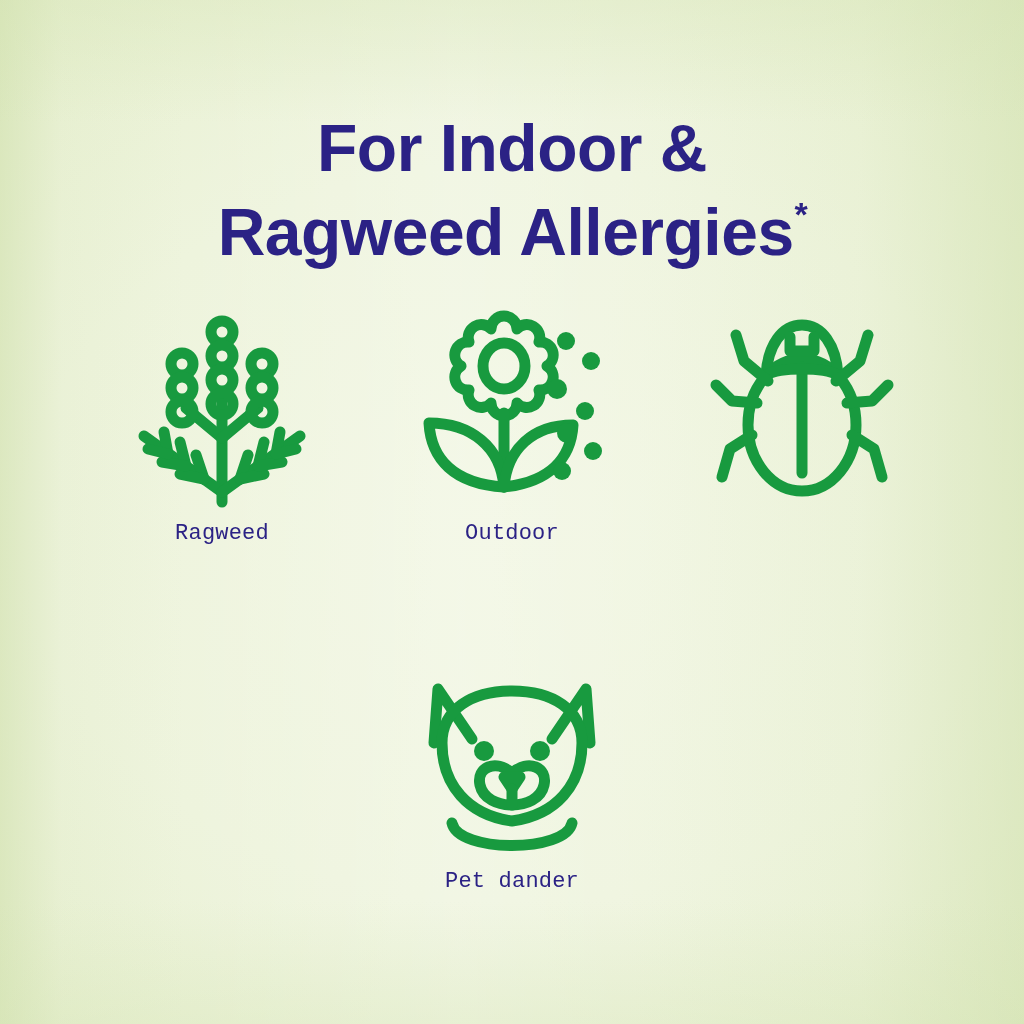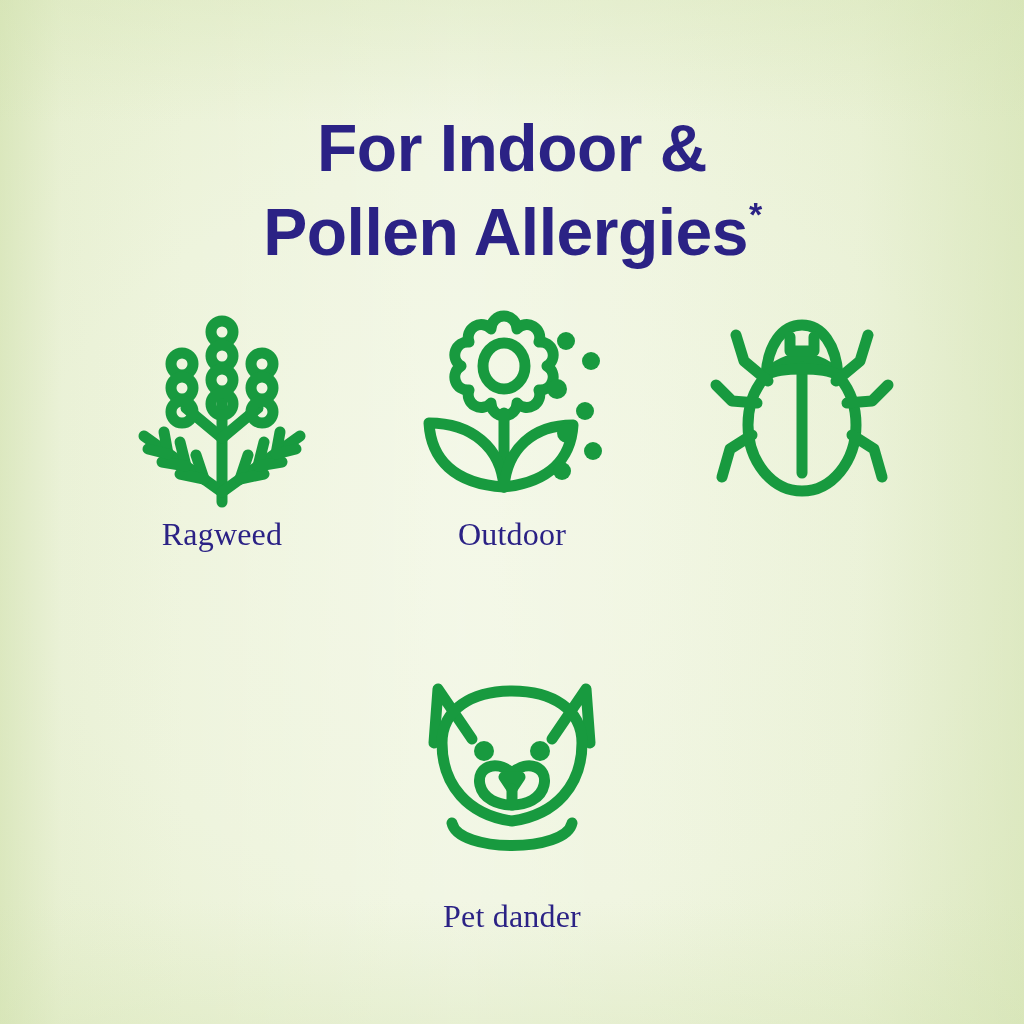--- a/index.html
+++ b/index.html
@@ -118,41 +118,41 @@
     height: 185px;
     display: flex;
     align-items: center;
     justify-content: center;
   }
   .icon-box svg { display: block; overflow: visible; }
 
   .cell-label {
     margin-top: 16px;
     color: #2b2285;
-    font-family: Liberation Serif, serif;
-    font-size: 32px;
+    font-family: Liberation Mono, monospace;
+    font-size: 22px;
     font-weight: normal;
     letter-spacing: 0.2px;
     line-height: 34px;
     white-space: nowrap;
     text-align: left;
   }
-  .row-bot .cell-label { margin-top: 38px; }
+  .row-bot .cell-label { margin-top: 4px; }
 </style>
 </head>
 <body>
 
 <div id="poster">
   <div class="content">
 
     <h1 class="headline">
       <span class="line">For Indoor &amp;</span>
       <span class="line">
         <span class="line2-wrap">
-          <span>Pollen Allergies</span><sup class="asterisk">*</sup>
+          <span>Ragweed Allergies</span><sup class="asterisk">*</sup>
         </span>
       </span>
     </h1>
 
     <div class="row row-top">
 
       <div class="cell">
         <div class="icon-box">
           <svg width="176" height="186" viewBox="0 0 176 186" fill="none" stroke="#189a3f" stroke-width="11" stroke-linecap="round" stroke-linejoin="round">
 

